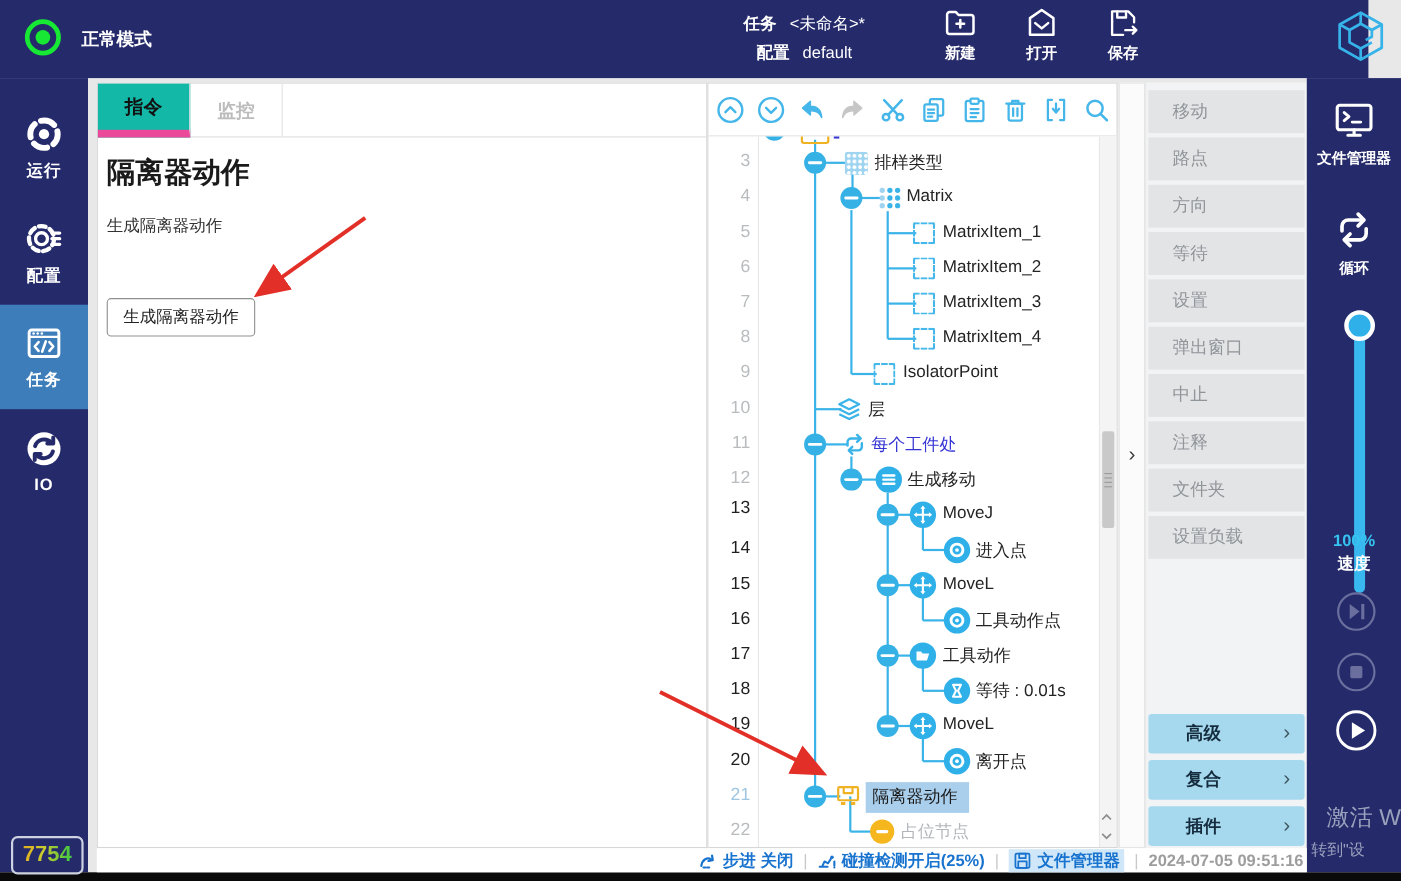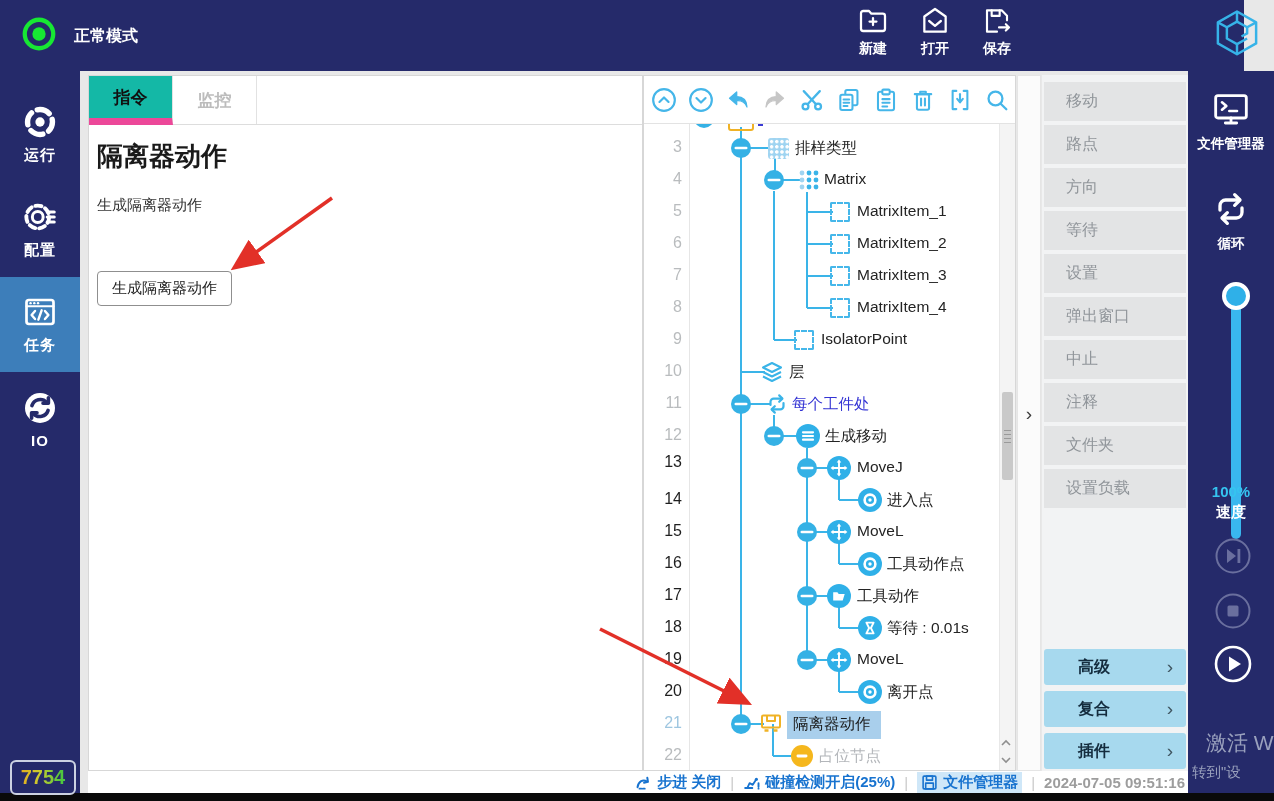--- a/index.html
+++ b/index.html
@@ -4,21 +4,21 @@
 <style>
   html,body{margin:0;padding:0;background:#4a4a4a;}
   #app{position:relative;width:1274px;height:801px;background:#e8e8e8;overflow:hidden;
        font-family:"Liberation Sans","DejaVu Sans",sans-serif;-webkit-font-smoothing:antialiased;}
   
   #topbar{position:absolute;left:0;top:0;width:1244px;height:71px;background:#252a6a;color:#fff;z-index:5;text-align:center;}
   #mode-ind{position:absolute;left:20px;top:15px;width:38px;height:38px;}
   #mode-label{position:absolute;left:74px;top:26px;font-size:16px;font-weight:bold;}
   #taskmeta{position:absolute;left:676px;top:8px;font-size:15px;line-height:27px;}
   #taskmeta b{font-weight:bold;margin-right:12px;}
-  #top-actions{position:absolute;left:842px;top:5px;display:flex;gap:0;}
+  #top-actions{position:absolute;left:842px;top:5px;display:flex;gap:12px;}
   .top-act{width:62px;display:flex;flex-direction:column;align-items:center;cursor:pointer;}
   .top-act .ic{width:32px;height:32px;color:#fff;}
   .top-act .lb{font-size:14px;font-weight:bold;margin-top:3px;}
   #logo{position:absolute;left:1210px;top:6px;width:54px;height:56px;color:#36b3e8;}
   
   #sidebar{position:absolute;left:0;top:71px;width:80px;height:722px;background:#252a6a;padding-top:16px;box-sizing:border-box;}
   .sb-it{height:95px;display:flex;flex-direction:column;align-items:center;justify-content:center;color:#fff;cursor:pointer;}
   .sb-it.active{background:#3d7eba;}
   .sb-it .ic{width:36px;height:36px;}
   .sb-it .lb{font-size:15px;font-weight:bold;margin-top:6px;letter-spacing:1px;}
@@ -101,20 +101,24 @@
 <div id="app">
 
   <header id="topbar">
     <div id="mode-ind">
       <svg viewBox="0 0 40 40" style="width:100%;height:100%">
           <circle cx="20" cy="20" r="15" fill="none" stroke="#17e833" stroke-width="4.5"></circle>
           <circle cx="20" cy="20" r="7" fill="#17e833"></circle>
         </svg>
     </div>
     <div id="mode-label">正常模式</div>
+    <div id="taskmeta">
+      <div><b>任务</b><span>&lt;未命名&gt;*</span></div>
+      <div><b>配置</b><span>default</span></div>
+    </div>
     <div id="top-actions">
         <div class="top-act">
           <span class="ic">
             <svg viewBox="0 0 24 24" fill="none" stroke="currentColor" stroke-width="1.7" stroke-linecap="round" stroke-linejoin="round" style="width:100%;height:100%;display:block">
               <path d="M3 7.5 V6.2 A1.7 1.7 0 0 1 4.7 4.5 H9 l1.8 2 H19.3 A1.7 1.7 0 0 1 21 8.2 V17.8 A1.7 1.7 0 0 1 19.3 19.5 H4.7 A1.7 1.7 0 0 1 3 17.8 Z"></path>
               <path d="M12 9.8 v5.2 M9.4 12.4 h5.2"></path>
             </svg>
           </span>
           <span class="lb">新建</span>
         </div>

